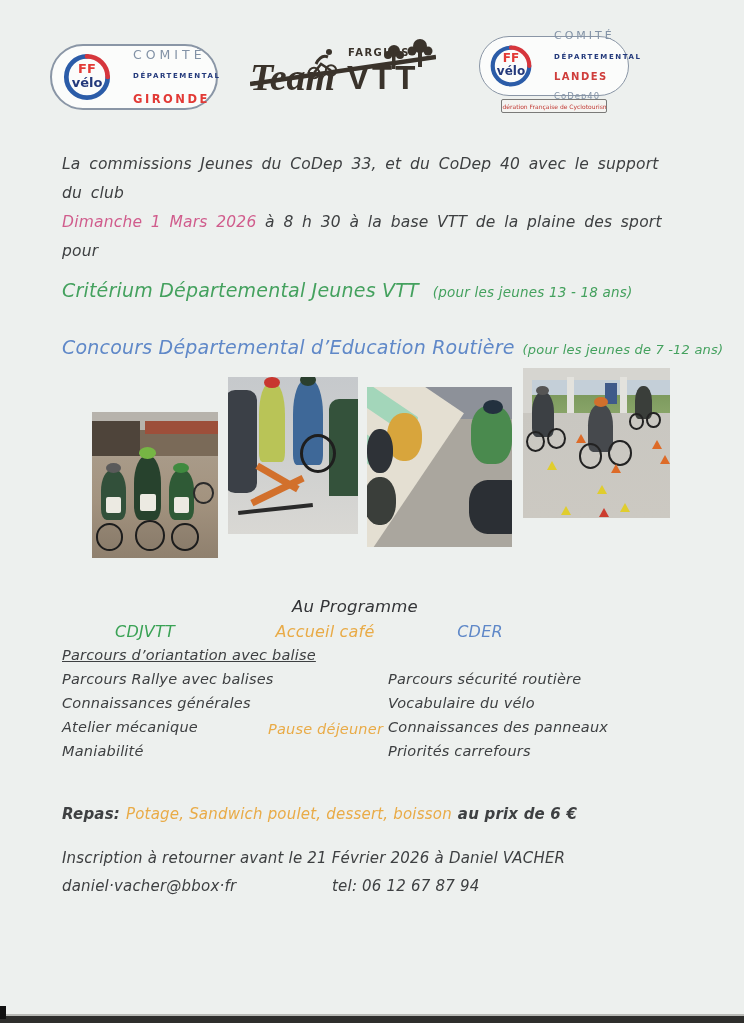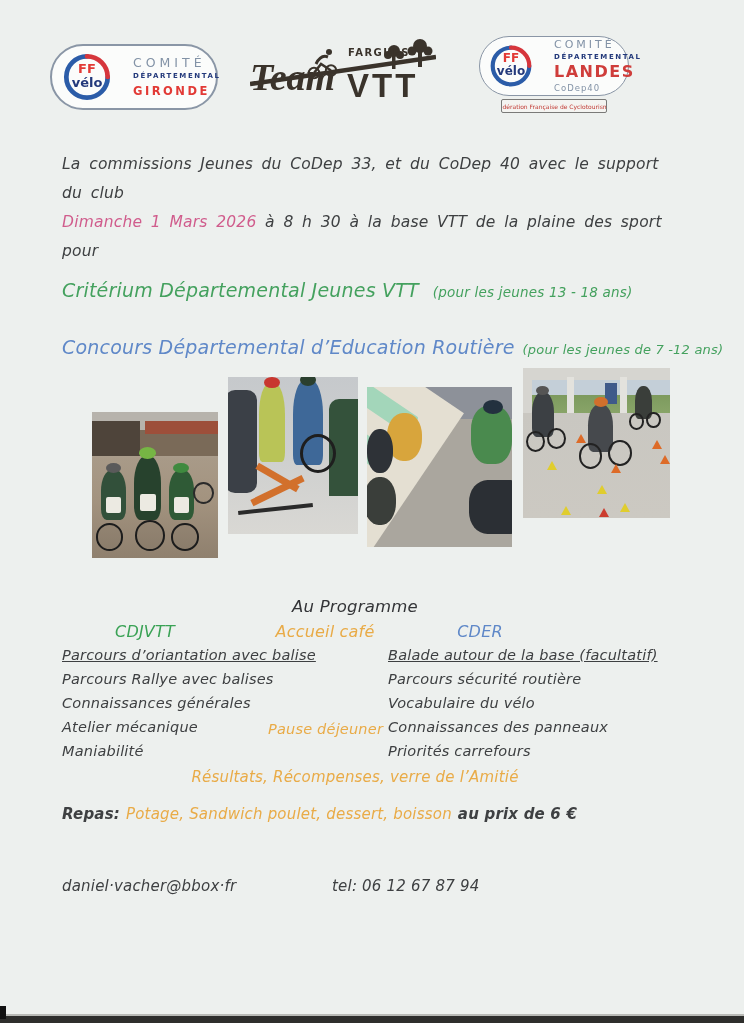--- a/index.html
+++ b/index.html
@@ -20,38 +20,38 @@
   .ffv { position:relative; flex:0 0 auto; margin-left:9px; width:52px; height:52px; }
   .pill-landes .ffv { width:46px; height:46px; margin-left:8px; }
   .ffv svg { position:absolute; inset:0; width:100%; height:100%; }
   .ffv .ff   { position:absolute; left:0; right:0; top:11px; text-align:center;
                color:#e23a36; font-weight:bold; font-size:13px; line-height:1; }
   .ffv .velo { position:absolute; left:0; right:0; top:25px; text-align:center;
                color:#23397b; font-weight:bold; font-size:13px; line-height:1; }
   .pill-landes .ffv .ff { top:9px; font-size:12px; }
   .pill-landes .ffv .velo { top:22px; font-size:12px; }
   .pill-div { width:1px; align-self:stretch; background:#9aa6b4; margin:9px 10px; }
-  .pill-text { display:flex; flex-direction:column; gap:2px; line-height:1.15; }
+  .pill-text { display:flex; flex-direction:column; gap:10px; line-height:1.15; }
   .comite { color:#8292a6; font-size:12.5px; letter-spacing:4px; }
   .pill-landes .comite { font-size:11px; letter-spacing:3px; }
   .departemental { color:#23397b; font-size:7px; font-weight:bold; letter-spacing:1.6px; }
   .region-g { color:#e23a36; font-size:11.5px; font-weight:bold; letter-spacing:2.5px; margin-top:3px; }
-  .region-l { color:#cf3d3b; font-size:16px; font-weight:bold; letter-spacing:1.5px; }
+  .region-l { color:#cf3d3b; font-size:10px; font-weight:bold; letter-spacing:1.5px; }
   .codep { color:#8292a6; font-size:8.5px; letter-spacing:1px; }
   .fede-banner { position:absolute; left:501px; top:99px; width:106px; height:14px;
     border:1px solid #7a7a78; border-radius:2px; background:#f4f4f1; color:#c23a34;
     font-size:6px; display:flex; align-items:center; justify-content:center;
     white-space:nowrap; overflow:hidden; }
 
   .team-logo { position:absolute; left:250px; top:38px; width:186px; height:64px; color:#3a332b; }
   .team-logo svg { position:absolute; inset:0; width:100%; height:100%; }
   .team-script { position:absolute; left:0; top:20px; font-family:"Liberation Serif", serif;
     font-style:italic; font-weight:bold; font-size:38px; line-height:1; }
   .team-vtt { position:absolute; left:97px; top:23px; font-family:"Liberation Sans", sans-serif;
-    font-weight:bold; font-size:33px; letter-spacing:3px; line-height:1;margin-top:8px; }
+    font-weight:bold; font-size:33px; letter-spacing:3px; line-height:1; }
   .team-fargues { position:absolute; left:98px; top:9px; font-size:10px; font-weight:bold; letter-spacing:1.5px; }
 
   
   .intro { position:absolute; left:62px; top:150px; width:608px;
     font-size:15.5px; line-height:29px; word-spacing:3.5px; }
 
   .event1 { position:absolute; left:62px; top:279px; font-size:19px; color:#44a15e; white-space:nowrap; }
   .event1 .note { font-size:13.5px; margin-left:14px; }
   .event2 { position:absolute; left:62px; top:336px; font-size:19px; color:#5f88c8; white-space:nowrap; }
   .event2 .note { font-size:13px; margin-left:8px; color:#44a15e; }
@@ -319,34 +319,33 @@
     <div class="cone cone-y cy4"></div>
     <div class="cone cone-r cr1"></div>
   </div>
 
   <div class="prog-title hand">Au Programme</div>
   <div class="prog-head head1 hand">CDJVTT</div>
   <div class="prog-head head2 hand">Accueil café</div>
   <div class="prog-head head3 hand">CDER</div>
 
   <div class="prog-left row1 hand">Parcours d’oriantation avec balise</div>
-  <div class="prog-right row1 hand">Balade autour de la base (facultatif)</div>
   <div class="prog-left row2 hand">Parcours Rallye avec balises</div>
   <div class="prog-right row2 hand">Parcours sécurité routière</div>
   <div class="prog-left row3 hand">Connaissances générales</div>
   <div class="prog-right row3 hand">Vocabulaire du vélo</div>
   <div class="prog-left row4 hand">Atelier mécanique</div>
   <div class="prog-right row4 hand">Connaissances des panneaux</div>
   <div class="prog-left row5 hand">Maniabilité</div>
   <div class="prog-right row5 hand">Priorités carrefours</div>
   <div class="prog-pause hand">Pause déjeuner</div>
-  <div class="prog-footer hand">Résultats, Récompenses, verre de l’Amitié</div>
 
   <div class="meal hand">
     <span class="label">Repas:</span><span class="items">Potage, Sandwich poulet, dessert, boisson</span><span class="suffix">au prix de 6 €</span>
   </div>
 
+  <div class="reg1 hand">Inscription à retourner avant le 21 Février 2026 à Daniel VACHER</div>
   <div class="reg-email hand">daniel·vacher@bbox·fr</div>
   <div class="reg-tel hand">tel: 06 12 67 87 94</div>
 
   <div class="scan-edge"></div>
   <div class="scan-nub"></div>
 </div>
 
 </body></html>

